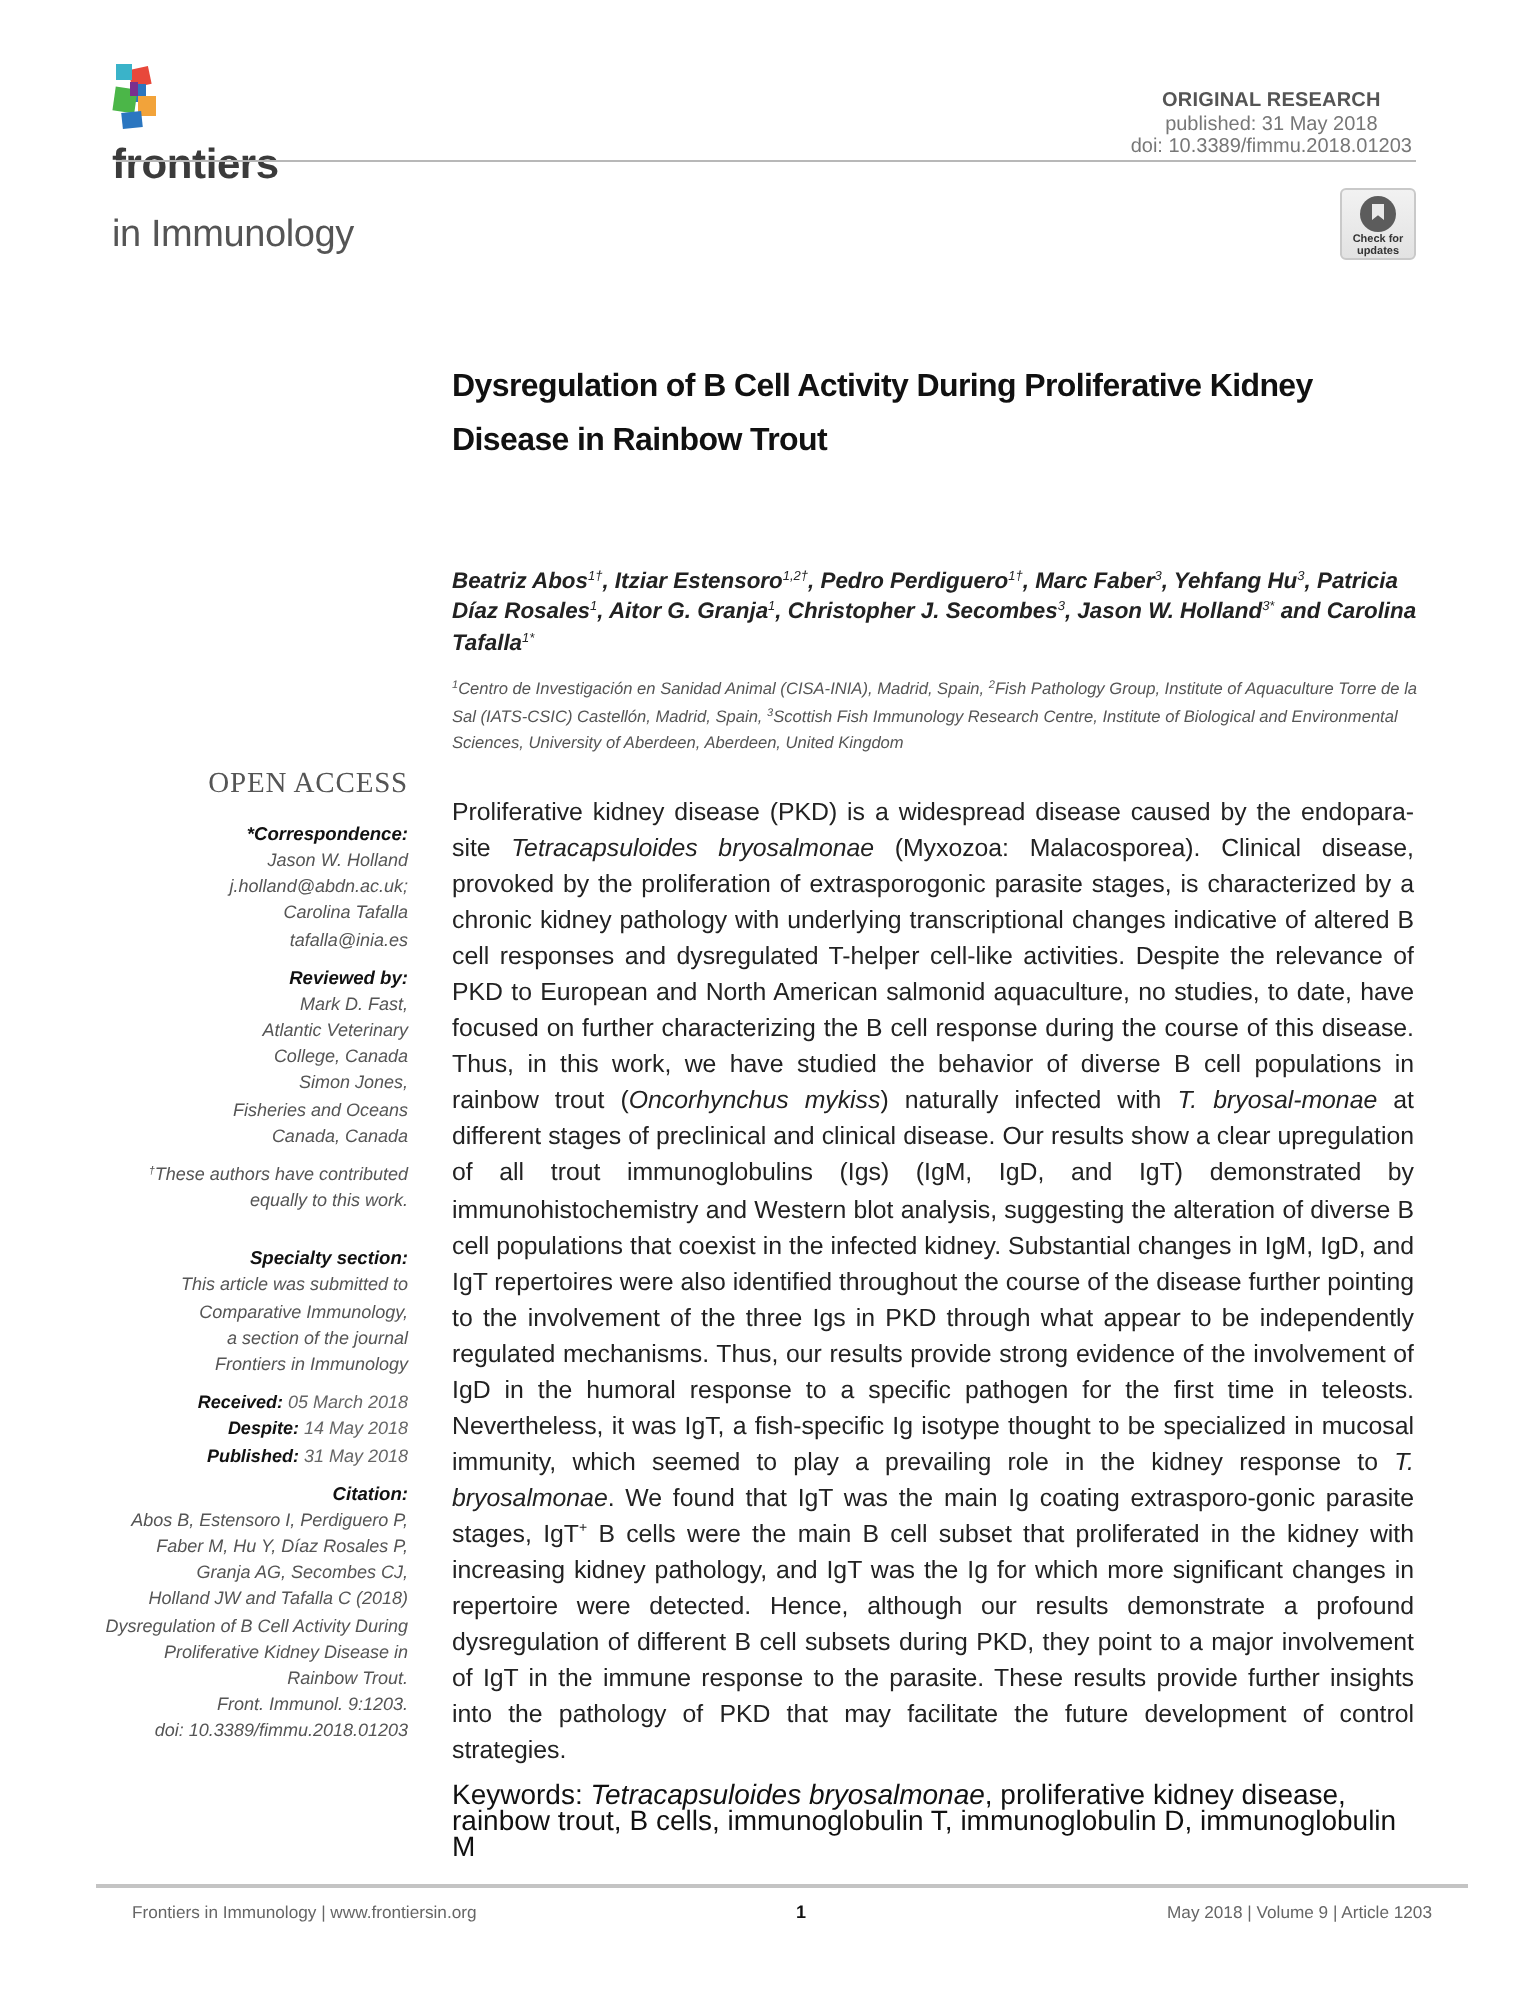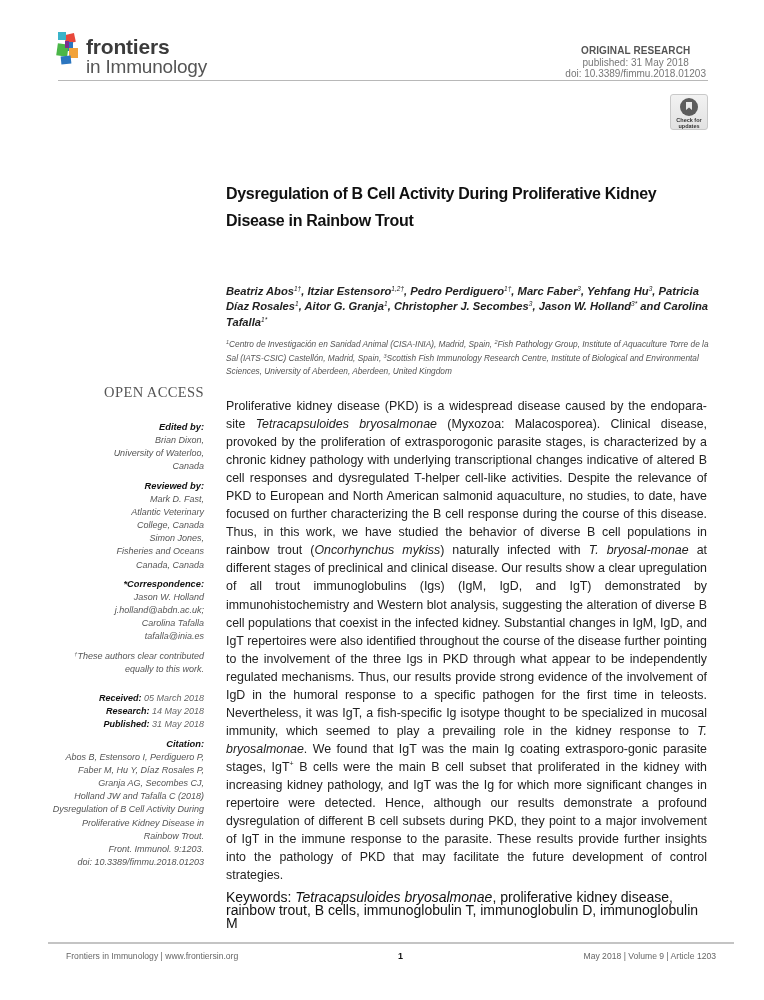--- a/index.html
+++ b/index.html
@@ -1,25 +1,25 @@
 <!DOCTYPE html>
 <html><head>
 <meta charset="utf-8">
 <style>
   * { margin: 0; padding: 0; box-sizing: border-box; }
   html, body { width: 764px; height: 1000px; background: #ffffff; overflow: hidden; }
   body { position: relative; font-family: "Liberation Sans", sans-serif; color: #1a1a1a; }
 
   
-  .logo { position: absolute; left: 56px; top: 30px; display: flex; align-items: flex-start; }
+  .logo { position: absolute; left: 56px; top: 30px; display: flex; align-items: flex-start; flex-direction: column; }
   .logo-mark { width: 26px; height: 34px; position: relative; margin-right: 4px; margin-top: 2px; }
   .logo-mark span { position: absolute; display: block; }
   .logo-text { line-height: 1; }
   .logo-brand { font-family: "Liberation Sans", sans-serif; font-weight: bold; font-size: 21px; color: #3b3b3b; letter-spacing: -0.2px; display: block; margin-top: 6px; }
-  .logo-journal { font-family: "Liberation Sans", sans-serif; font-size: 19px; color: #555; display: block; margin-top: 0px; letter-spacing: -0.2px; }
+  .logo-journal { font-family: "Liberation Sans", sans-serif; font-size: 19px; color: #555; display: block; margin-top: 15px; letter-spacing: -0.2px; }
   .header-rule { position: absolute; left: 58px; right: 56px; top: 80px; height: 1px; background: #b8b8b8; }
 
   .meta { position: absolute; right: 58px; top: 45px; text-align: center; font-size: 10px; line-height: 11.5px; color: #777; }
   .meta .type { font-weight: bold; color: #555; font-size: 10px; letter-spacing: 0.1px; }
 
   .check-badge { position: absolute; left: 670px; top: 94px; width: 38px; height: 36px; border: 1px solid #c9c9c9; border-radius: 3px; background: linear-gradient(#f2f2f2,#e2e2e2); display: flex; flex-direction: column; align-items: center; padding-top: 3px; }
   .check-circle { width: 18px; height: 18px; border-radius: 50%; background: #5c5c5c; position: relative; }
   .check-circle::after { content: ""; position: absolute; left: 6px; top: 4px; width: 6px; height: 8px; background: #e9e9e9; clip-path: polygon(0 0,100% 0,100% 100%,50% 70%,0 100%); }
   .check-label { font-size: 5.5px; line-height: 6px; color: #333; text-align: center; margin-top: 1px; font-weight: bold; }
 
@@ -27,21 +27,21 @@
   .title { position: absolute; left: 226px; top: 180px; width: 480px; font-family: "Liberation Sans", sans-serif; font-weight: bold; font-size: 16px; line-height: 27px; color: #111; letter-spacing: -0.3px; }
 
   .authors { position: absolute; left: 226px; top: 284px; width: 490px; font-style: italic; font-weight: bold; font-size: 11.2px; line-height: 15.3px; color: #222; }
   .authors sup { font-size: 6.5px; font-weight: normal; vertical-align: 4px; line-height: 0; }
 
   .affil { position: absolute; left: 226px; top: 338px; width: 490px; font-style: italic; font-size: 8.3px; line-height: 13.6px; color: #555; }
   .affil sup { font-size: 5.5px; vertical-align: 3px; line-height: 0; }
 
   
   .sidebar { position: absolute; left: 40px; top: 384px; width: 164px; text-align: right; color: #555; }
-  .open-access { font-family: "Liberation Serif", serif; font-size: 14.5px; color: #555; letter-spacing: 0.4px; margin-bottom: 20px; }
+  .open-access { font-family: "Liberation Serif", serif; font-size: 14.5px; color: #555; letter-spacing: 0.4px; margin-bottom: 10px; }
   .sb-block { margin-bottom: 6px; }
   .sb-head { font-weight: bold; font-style: italic; font-size: 9.3px; line-height: 13px; color: #111; }
   .sb-line { font-style: italic; font-size: 9px; line-height: 13.2px; color: #555; }
   .sb-date { font-style: italic; font-size: 9px; line-height: 13.2px; color: #666; }
   .sb-date b { font-weight: bold; color: #111; }
   .sb-footnote { font-style: italic; font-size: 9px; line-height: 13.2px; color: #555; margin-bottom: 16px; }
   .sb-footnote sup { font-size: 5.5px; vertical-align: 3px; line-height: 0; }
 
   
   .abstract { position: absolute; left: 226px; top: 397px; width: 481px; font-size: 12.4px; line-height: 18.05px; color: #222; text-align: justify; }
@@ -89,54 +89,55 @@
 
 <h1 class="title">Dysregulation of B Cell Activity During Proliferative Kidney Disease in Rainbow Trout</h1>
 
 <div class="authors" id="authors"><span>Beatriz Abos</span><sup>1†</sup><span>, </span><span>Itziar Estensoro</span><sup>1,2†</sup><span>, </span><span>Pedro Perdiguero</span><sup>1†</sup><span>, </span><span>Marc Faber</span><sup>3</sup><span>, </span><span>Yehfang Hu</span><sup>3</sup><span>, </span><span>Patricia Díaz Rosales</span><sup>1</sup><span>, </span><span>Aitor G. Granja</span><sup>1</sup><span>, </span><span>Christopher J. Secombes</span><sup>3</sup><span>, </span><span>Jason W. Holland</span><sup>3*</sup><span> and </span><span>Carolina Tafalla</span><sup>1*</sup></div>
 
 <div class="affil" id="affil"><sup>1</sup><span>Centro de Investigación en Sanidad Animal (CISA-INIA), Madrid, Spain, </span><sup>2</sup><span>Fish Pathology Group, Institute of Aquaculture Torre de la Sal (IATS-CSIC) Castellón, Madrid, Spain, </span><sup>3</sup><span>Scottish Fish Immunology Research Centre, Institute of Biological and Environmental Sciences, University of Aberdeen, Aberdeen, United Kingdom</span></div>
 
 <div class="sidebar">
   <div class="open-access">OPEN ACCESS</div>
 
+
   <div class="sb-block">
-    <div class="sb-head">Edited by:</div>
-    <div class="sb-line">Brian Dixon,</div>
-    <div class="sb-line">University of Waterloo,</div>
-    <div class="sb-line">Canada</div>
+    <div class="sb-head">*Correspondence:</div>
+    <div class="sb-line">Jason W. Holland</div>
+    <div class="sb-line">j.holland@abdn.ac.uk;</div>
+    <div class="sb-line">Carolina Tafalla</div>
+    <div class="sb-line">tafalla@inia.es</div>
   </div>
 
   <div class="sb-block">
     <div class="sb-head">Reviewed by:</div>
     <div class="sb-line">Mark D. Fast,</div>
     <div class="sb-line">Atlantic Veterinary</div>
     <div class="sb-line">College, Canada</div>
     <div class="sb-line">Simon Jones,</div>
     <div class="sb-line">Fisheries and Oceans</div>
     <div class="sb-line">Canada, Canada</div>
   </div>
 
-  <div class="sb-block">
-    <div class="sb-head">*Correspondence:</div>
-    <div class="sb-line">Jason W. Holland</div>
-    <div class="sb-line">j.holland@abdn.ac.uk;</div>
-    <div class="sb-line">Carolina Tafalla</div>
-    <div class="sb-line">tafalla@inia.es</div>
-  </div>
-
   <div class="sb-footnote">
-    <div><sup>†</sup><span>These authors clear contributed</span></div>
+    <div><sup>†</sup><span>These authors have contributed</span></div>
     <div>equally to this work.</div>
   </div>
 
+  <div class="sb-block">
+    <div class="sb-head">Specialty section:</div>
+    <div class="sb-line">This article was submitted to</div>
+    <div class="sb-line">Comparative Immunology,</div>
+    <div class="sb-line">a section of the journal</div>
+    <div class="sb-line">Frontiers in Immunology</div>
+  </div>
 
   <div class="sb-block">
     <div class="sb-date"><b>Received:</b><span> 05 March 2018</span></div>
-    <div class="sb-date"><b>Research:</b><span> 14 May 2018</span></div>
+    <div class="sb-date"><b>Despite:</b><span> 14 May 2018</span></div>
     <div class="sb-date"><b>Published:</b><span> 31 May 2018</span></div>
   </div>
 
   <div class="sb-block">
     <div class="sb-head">Citation:</div>
     <div class="sb-line">Abos B, Estensoro I, Perdiguero P,</div>
     <div class="sb-line">Faber M, Hu Y, Díaz Rosales P,</div>
     <div class="sb-line">Granja AG, Secombes CJ,</div>
     <div class="sb-line">Holland JW and Tafalla C (2018)</div>
     <div class="sb-line">Dysregulation of B Cell Activity During</div>

